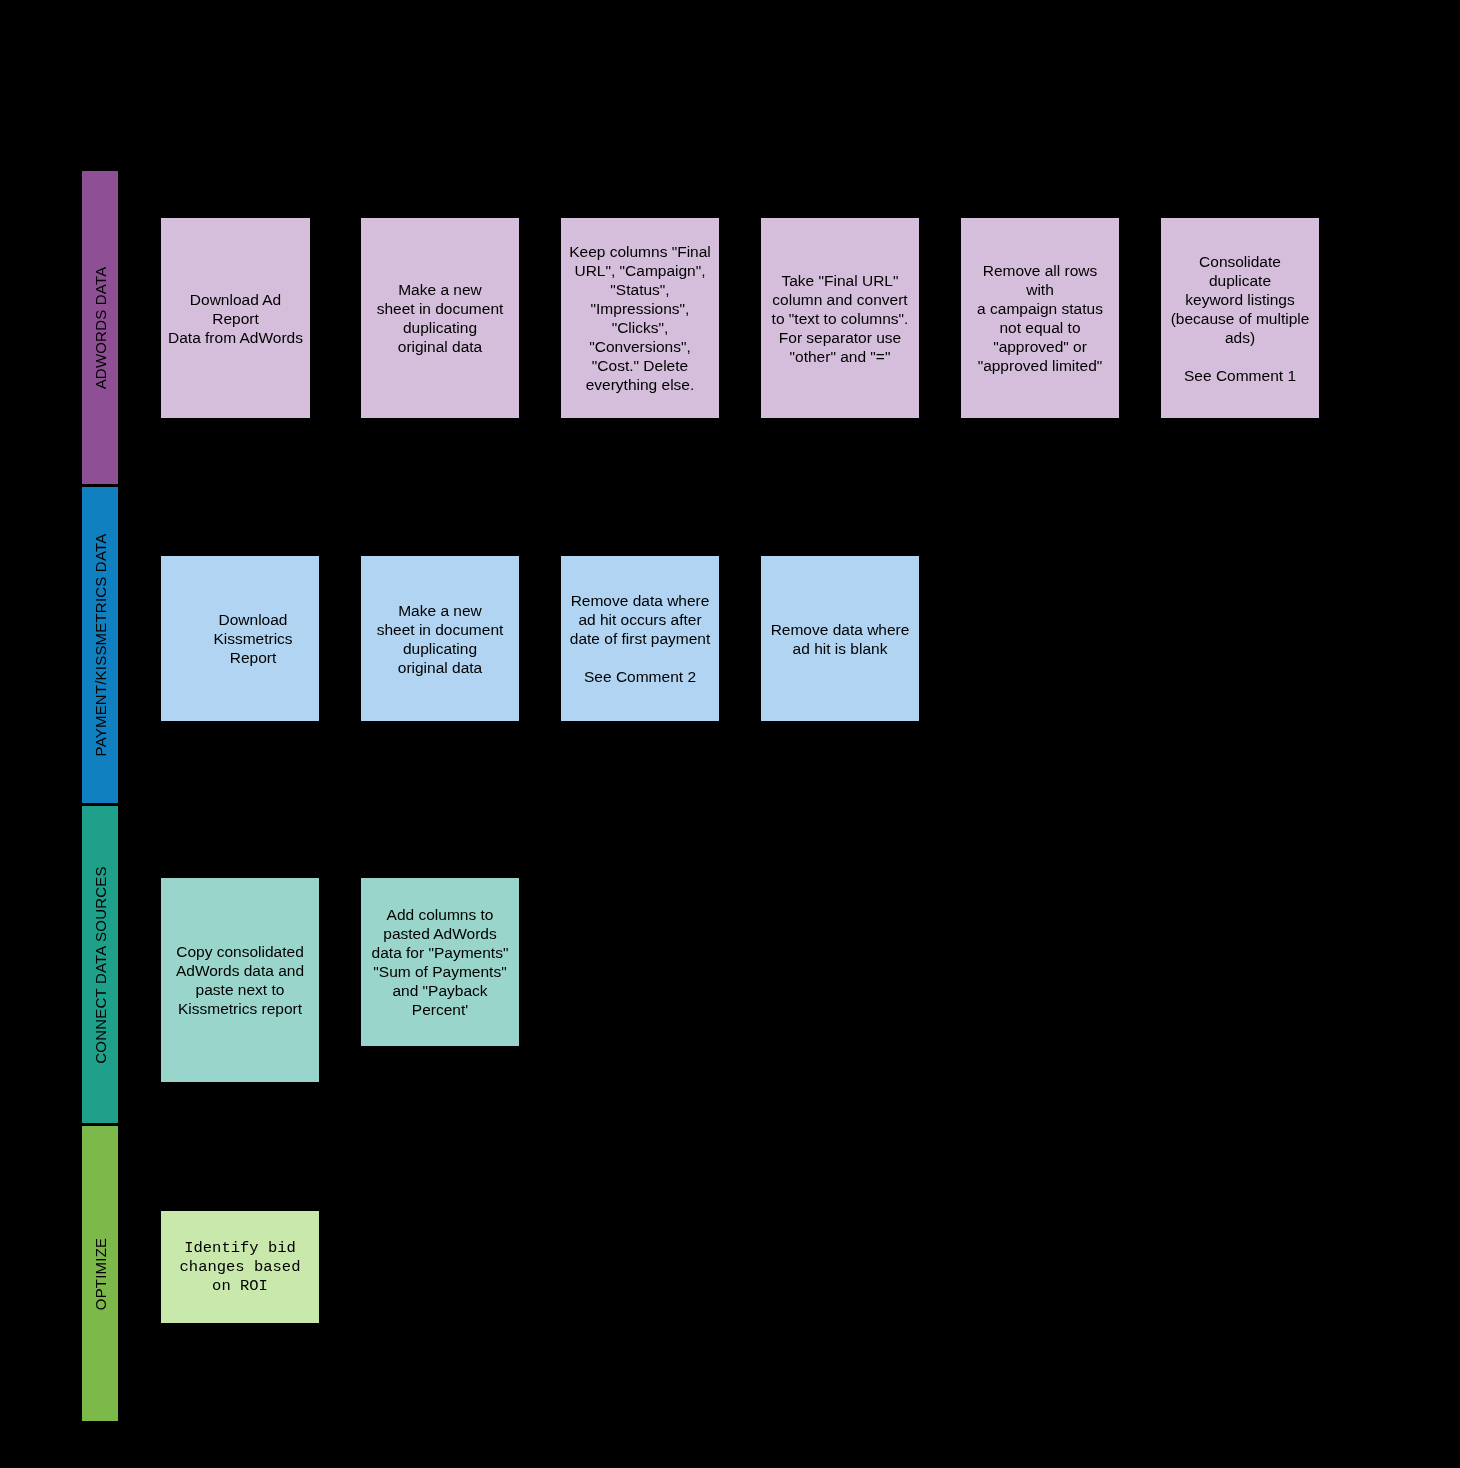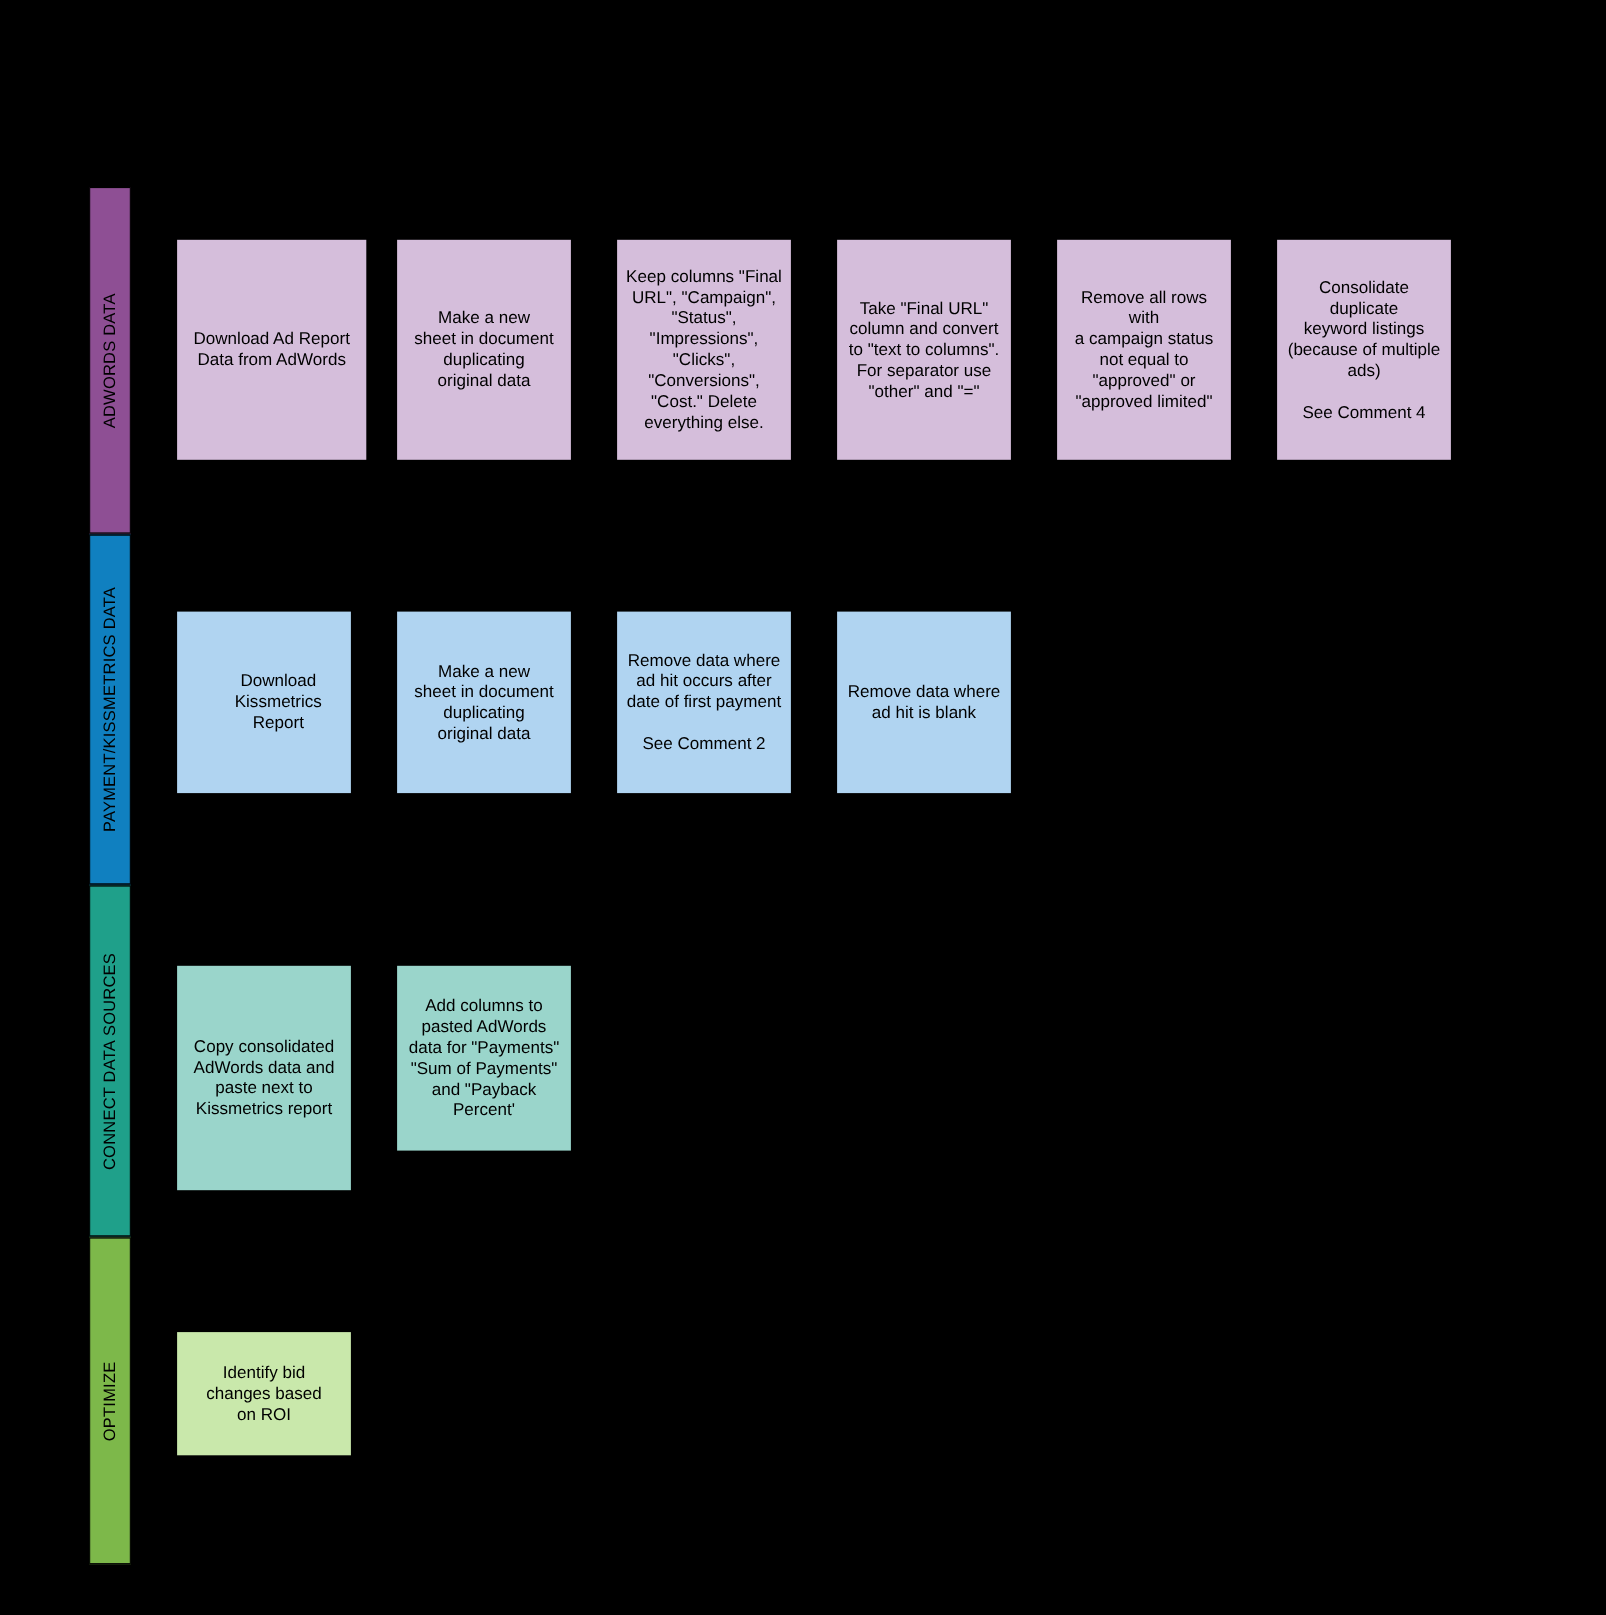--- a/index.html
+++ b/index.html
@@ -60,31 +60,31 @@
     font-size: 15.5px;
     line-height: 19px;
     padding: 4px 6px;
     font-family: "Liberation Sans", sans-serif;
   }
   .node span { display: block; white-space: pre-line; }
 
   .c-adwords  { background: #d5bedb; }
   .c-payment  { background: #b0d4f1; }
   .c-connect  { background: #9ad5cb; }
-  .c-optimize { background: #c9e8ab; }
+  .c-optimize { background: #c9e8ab; font-family: Liberation Mono, monospace; }
 </style>
 </head>
 <body>
 
 <div id="diagram">
 
   <div class="lane-bar lane-adwords">
     <div class="lane-label">ADWORDS DATA</div>
   </div>
-  <div class="node c-adwords" style="left:161px; top:218px; width:172px; height:200px;">
+  <div class="node c-adwords" style="left:161px; top:218px; width:149px; height:200px;">
     <span>Download Ad Report
 Data from AdWords</span>
   </div>
   <div class="node c-adwords" style="left:361px; top:218px; width:158px; height:200px;">
     <span>Make a new
 sheet in document
 duplicating
 original data</span>
   </div>
   <div class="node c-adwords" style="left:561px; top:218px; width:158px; height:200px;">
@@ -110,21 +110,21 @@
 not equal to
 "approved" or
 "approved limited"</span>
   </div>
   <div class="node c-adwords" style="left:1161px; top:218px; width:158px; height:200px;">
     <span>Consolidate duplicate
 keyword listings
 (because of multiple
 ads)
 
-See Comment 4</span>
+See Comment 1</span>
   </div>
 
   <div class="lane-bar lane-payment">
     <div class="lane-label">PAYMENT/KISSMETRICS DATA</div>
   </div>
   <div class="node c-payment" style="left:161px; top:556px; width:158px; height:165px;padding-left:32px;">
     <span>Download
 Kissmetrics Report</span>
   </div>
   <div class="node c-payment" style="left:361px; top:556px; width:158px; height:165px;">

